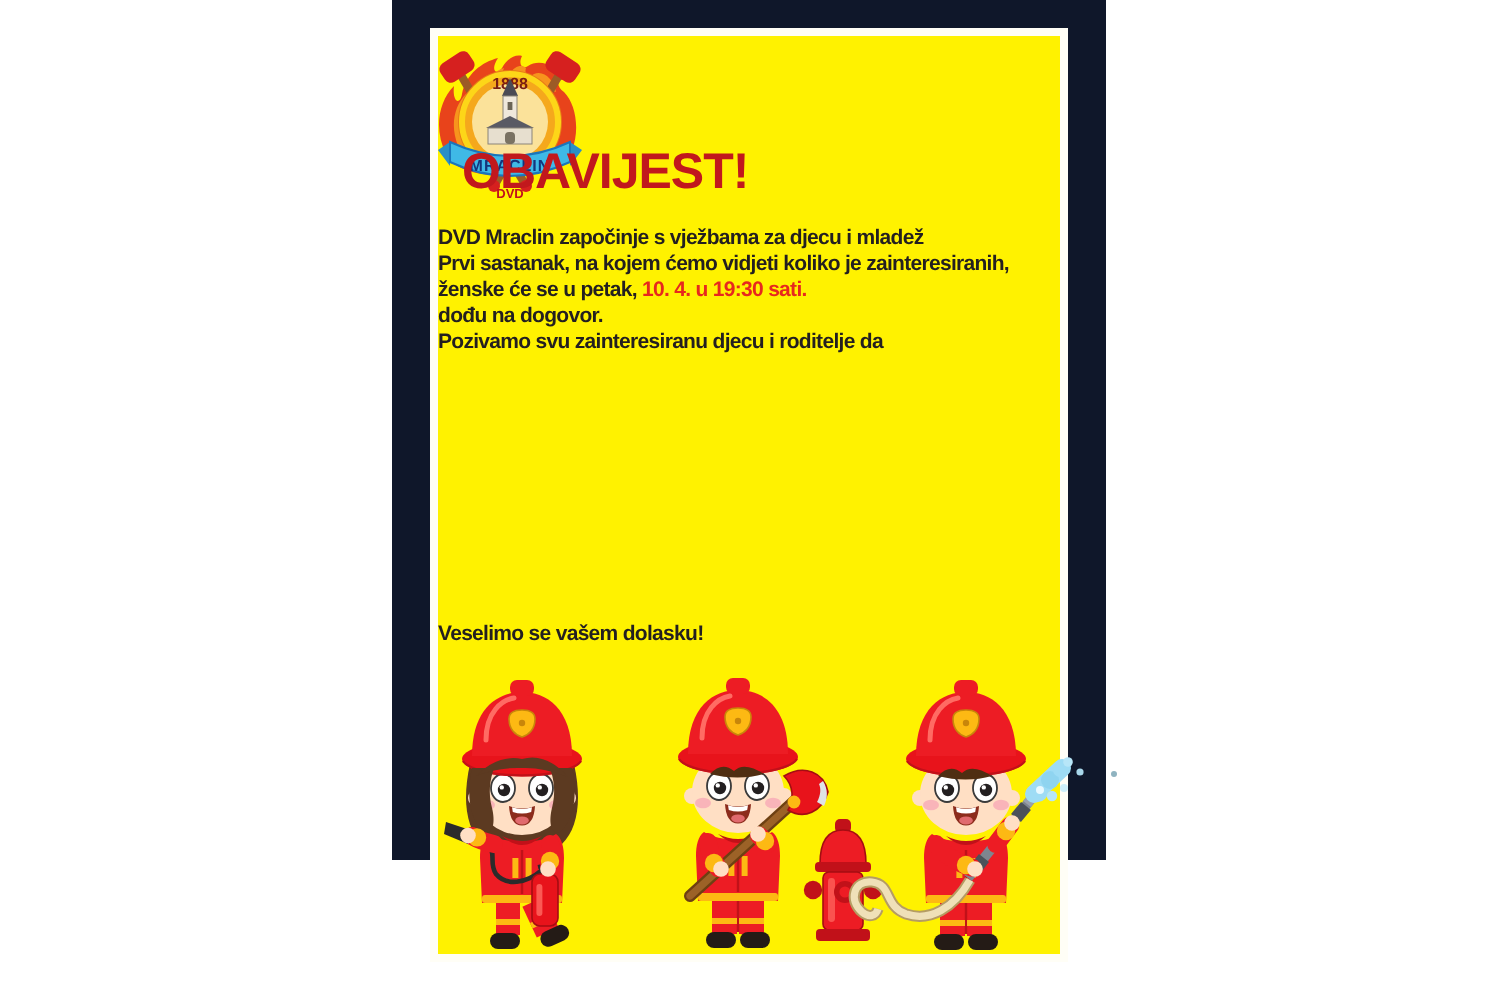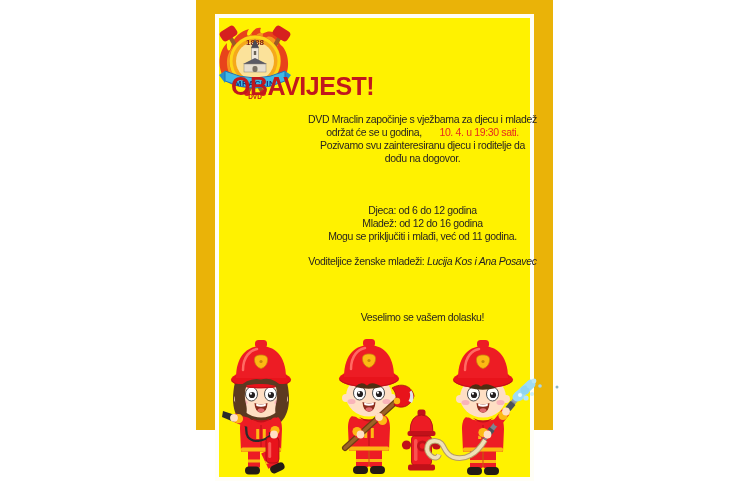--- a/index.html
+++ b/index.html
@@ -3,45 +3,44 @@
 <meta charset="utf-8">
 <style>
   html,body { margin:0; padding:0; }
   body {
     width:750px; height:500px; position:relative; overflow:hidden;
     background:#ffffff;
     font-family:"Liberation Sans", sans-serif;
   }
   .poster {
     position:absolute; left:196px; top:0; width:357px; height:430px;
-    background:#eab308;
+    background:#0f172a;
   }
   .paper {
     position:absolute; left:19px; top:14px; width:311px; height:459px;
     background:#fff200; border:4px solid #fffef6;
   }
   .logo { position:absolute; left:-4px; top:7px; }
   .title {
     position:absolute; top:54px; left:0; width:100%; box-sizing:border-box;
     padding-left:12px; text-align:left;
     font-size:25px; font-weight:bold; letter-spacing:-0.5px; color:#c1181d;
     white-space:nowrap;
   }
   .block {
-    position:absolute; left:0; width:100%; text-align:center;
-    font-weight:normal; color:#231f20;
+    position:absolute; left:0; width:100%; 
+    font-weight:bold; color:#231f20;
     font-size:10.5px; line-height:13px; letter-spacing:-0.35px;
     white-space:nowrap;
-    padding-left:48px;
   }
   .intro   { top:95px; }
   .ages    { top:186px; }
   .leaders { top:237px; }
   .closing { top:293px; }
-  .red { color:#e7281e;margin-left:15px; }
+  .red { color:#e7281e; }
   .it  { font-style:italic; }
   .kids { position:absolute; left:0; top:314px; overflow:visible; }
   svg text { font-family:"Liberation Sans", sans-serif; }
 </style>
 </head>
 <body>
 
 <div class="poster">
   <div class="paper">
 
@@ -76,33 +75,28 @@
         <path d="M10,46 Q40,60 70,46 L70,56 Q40,70 10,56 Z" fill="#3fb9e6" stroke="#1b75bb" stroke-width="1"></path>
         <text x="40" y="60.5" text-anchor="middle" font-size="8" font-weight="bold" fill="#14357d" letter-spacing="0.5">MRACLIN</text>
       </g>
       <text x="40" y="74" text-anchor="middle" font-size="6.5" font-weight="bold" fill="#c1121c">DVD</text>
     </svg>
 
     <div class="title">OBAVIJEST!</div>
 
     <div class="block intro">
       <div>DVD Mraclin započinje s vježbama za djecu i mladež</div>
-      <div><span>održat će se u godina, </span><span class="red">10. 4. u 19:30 sati.</span></div>
+      <div>Prvi sastanak, na kojem ćemo vidjeti koliko je zainteresiranih,</div>
+      <div><span>ženske će se u petak, </span><span class="red">10. 4. u 19:30 sati.</span></div>
+      <div>dođu na dogovor.</div>
       <div>Pozivamo svu zainteresiranu djecu i roditelje da</div>
-      <div>dođu na dogovor.</div>
     </div>
 
-    <div class="block ages">
-      <div>Djeca: od 6 do 12 godina</div>
-      <div>Mladež: od 12 do 16 godina</div>
-      <div>Mogu se priključiti i mlađi, već od 11 godina.</div>
-    </div>
 
     <div class="block leaders">
-      <div><span>Voditeljice ženske mladeži: </span><span class="it">Lucija Kos i Ana Posavec</span></div>
     </div>
 
     <div class="block closing">Veselimo se vašem dolasku!</div>
 
     <svg class="kids" width="310" height="146" viewBox="0 0 310 146">
       <defs>
         <g id="kid-head">
           <circle cx="-23" cy="3" r="4" fill="#ffdfc4"></circle>
           <circle cx="23" cy="3" r="4" fill="#ffdfc4"></circle>
           <ellipse cx="0" cy="1" rx="23" ry="20.5" fill="#ffdfc4"></ellipse>

